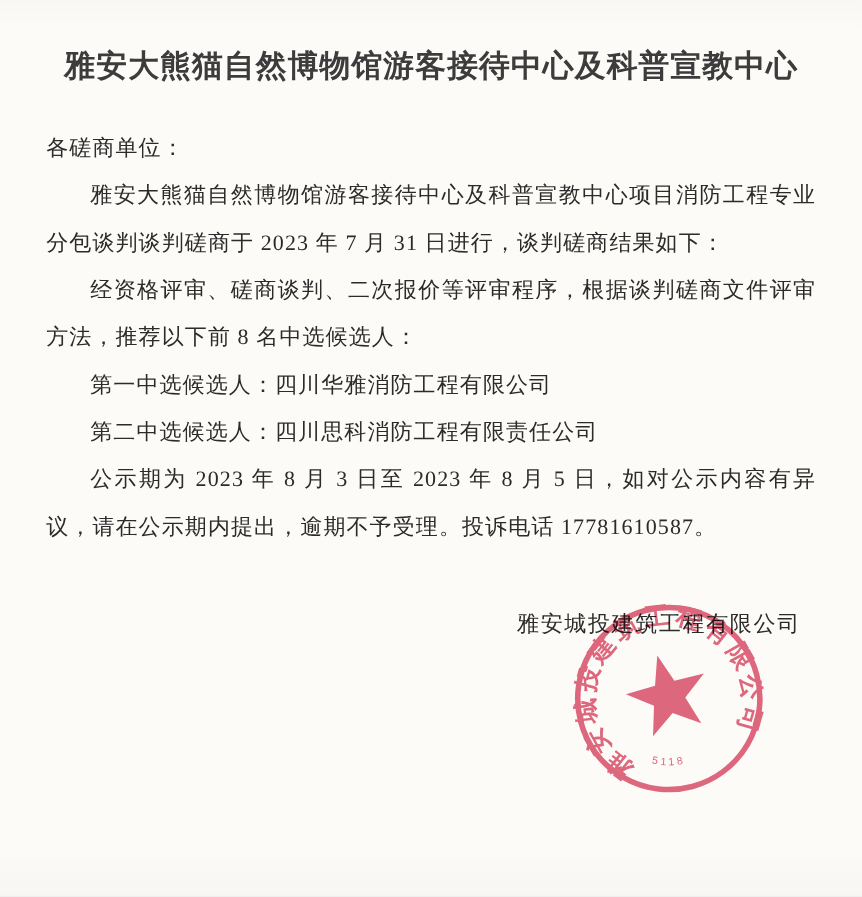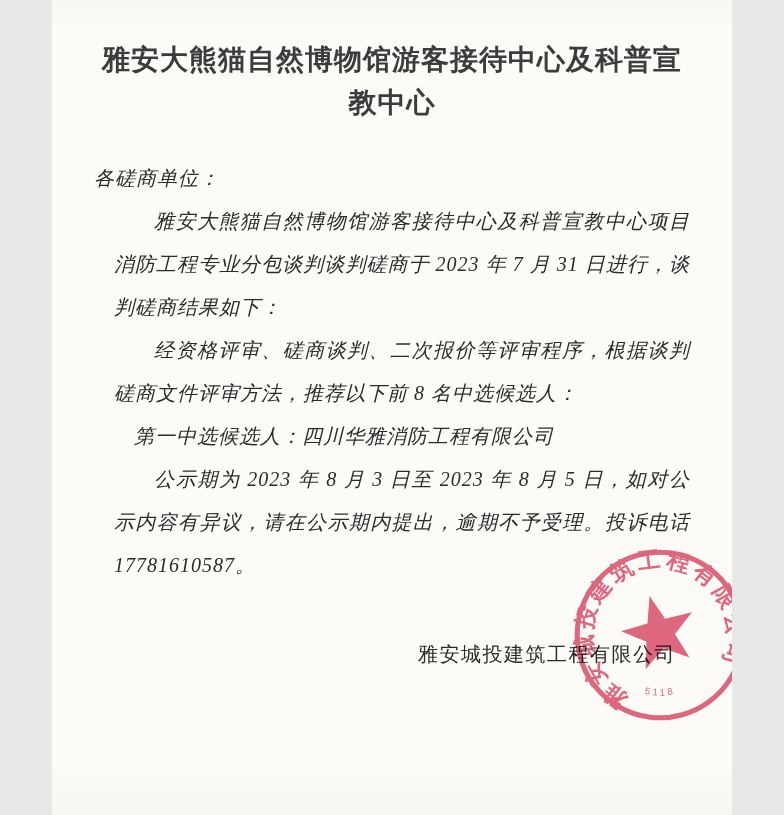--- a/index.html
+++ b/index.html
@@ -1,19 +1,19 @@
 <!DOCTYPE html>
 <html><head>
 <meta charset="utf-8">
 <style>
   * { margin:0; padding:0; box-sizing:border-box; }
   html,body { background:#e8e8e6; }
   .page {
     position:relative;
-    width:680px; height:815px;
+    width:784px; height:815px;
     margin:0 auto;
     background:#fcfbf8;
     background-image:
       linear-gradient(180deg, rgba(0,0,0,0.015) 0%, rgba(0,0,0,0) 4%, rgba(0,0,0,0) 94%, rgba(0,0,0,0.02) 100%);
     overflow:hidden;
     font-family:"Liberation Serif","DejaVu Serif",serif;
     color:#2b2b2b;
   }
   .content { padding:38px 42px 0 42px; }
 
@@ -23,22 +23,22 @@
     font-size:28px;
     line-height:43px;
     letter-spacing:1px;
     text-align:center;
     color:#3c3c3c;
     margin-bottom:33px;
   }
   .doc-title .t-line { display:block; }
 
   .body-text { font-size:20px; line-height:43px; letter-spacing:1px; }
-  .body-text p { text-align:justify;font-style:italic; }
-  .indent { text-indent:2em;margin-left:20px; }
+  .body-text p { text-align:justify; }
+  .indent { text-indent:2em; }
   .candidate { text-indent:2em; }
   .candidate .rank { letter-spacing:1px; }
   .candidate .company { letter-spacing:1px; }
 
   .signature {
     margin-top:46px;
     text-align:right;
     padding-right:14px;
     font-size:20px;
     line-height:43px;
@@ -70,20 +70,21 @@
 
     <div class="body-text">
       <p>各磋商单位：</p>
 
       <p class="indent">雅安大熊猫自然博物馆游客接待中心及科普宣教中心项目消防工程专业分包谈判谈判磋商于 2023 年 7 月 31 日进行，谈判磋商结果如下：</p>
 
       <p class="indent">经资格评审、磋商谈判、二次报价等评审程序，根据谈判磋商文件评审方法，推荐以下前 8 名中选候选人：</p>
 
       <p class="candidate"><span class="rank">第一中选候选人：</span><span class="company">四川华雅消防工程有限公司</span></p>
 
+      <p class="candidate"><span class="rank">第二中选候选人：</span><span class="company">四川思科消防工程有限责任公司</span></p>
 
 
       <p class="indent">公示期为 2023 年 8 月 3 日至 2023 年 8 月 5 日，如对公示内容有异议，请在公示期内提出，逾期不予受理。投诉电话 17781610587。</p>
     </div>
 
     <div class="signature">
       <span class="sig-company">雅安城投建筑工程有限公司</span>
     </div>
   </div>
 

